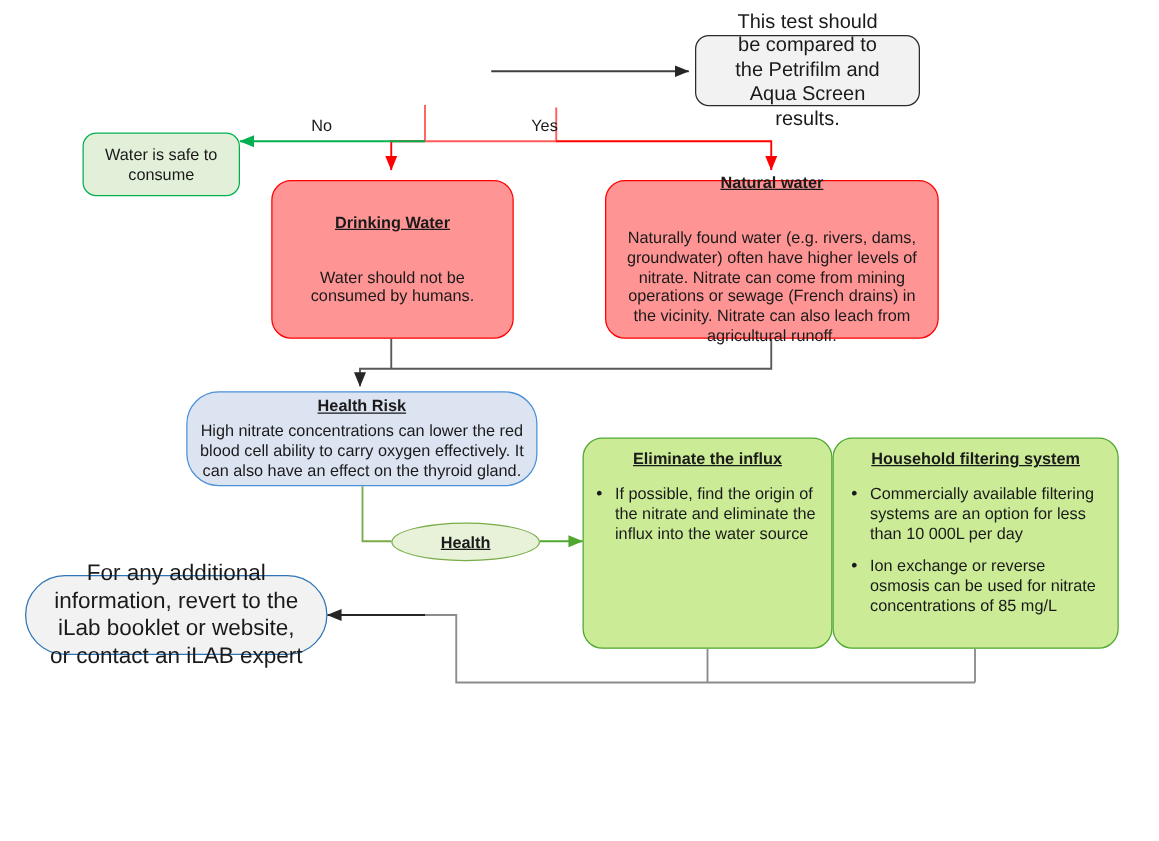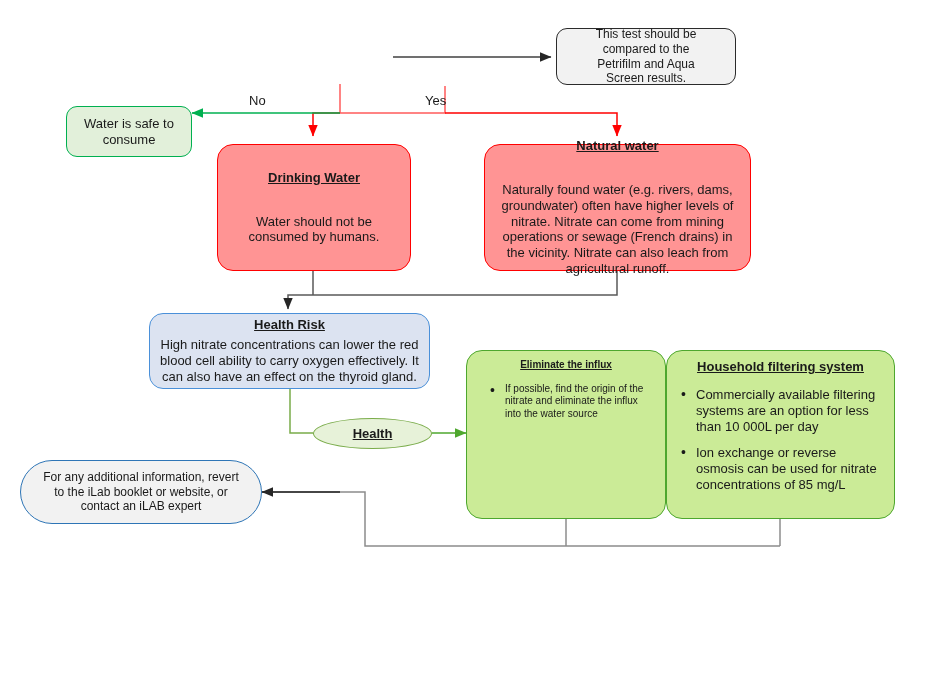--- a/index.html
+++ b/index.html
@@ -53,21 +53,21 @@
     border-radius: 11px;
   }
   .shape-green {
     background: #cbeb97;
     border: 1.6px solid #4ea72e;
     border-radius: 16px;
   }
   .shape-blue {
     background: #dce3f1;
     border: 1.8px solid #4a90d9;
-    border-radius: 14px;
+    border-radius: 26px;
   }
   .shape-oval-green {
     background: #e7f2d9;
     border: 1.4px solid #7aac4a;
     border-radius: 50%;
   }
   .shape-oval-blue {
     background: #f2f2f2;
     border: 1.8px solid #2e75b6;
     border-radius: 50px;
@@ -151,21 +151,21 @@
     <path d="M566,519 L566,546" fill="none" stroke="#8c8c8c" stroke-width="1.5"></path>
     <path d="M780,519 L780,546" fill="none" stroke="#8c8c8c" stroke-width="1.5"></path>
     <path d="M780,546 L365,546 L365,492 L262,492" fill="none" stroke="#8c8c8c" stroke-width="1.5"></path>
     <path d="M340,492 L262,492" fill="none" stroke="#262626" stroke-width="1.5" marker-end="url(#arrow-dark)"></path>
   </svg>
 
   <span class="edge-label" style="left:249px; top:93px;">No</span>
   <span class="edge-label" style="left:425px; top:93px;">Yes</span>
 
 
-  <div class="node shape-gray" style="left:556px; top:28px; width:180px; height:57px; font-size:12px; padding:4px 24px;">
+  <div class="node shape-gray" style="left:556px; top:28px; width:180px; height:57px; font-size:16px; padding:4px 24px;">
     <div class="body">This test should be compared to the Petrifilm and Aqua Screen results.</div>
   </div>
 
   <div class="node shape-green-light" style="left:66px; top:106px; width:126px; height:51px; font-size:13px; padding:4px 8px;">
     <div class="body">Water is safe to consume</div>
   </div>
 
   <div class="node shape-red" style="left:217px; top:144px; width:194px; height:127px; font-size:13px; padding:6px 12px;">
     <div class="title">Drinking Water</div>
     <div class="body">Water should not be consumed by humans.</div>
@@ -178,32 +178,32 @@
 
   <div class="node shape-blue" style="left:149px; top:313px; width:281px; height:76px; font-size:13px; padding:5px 9px;">
     <div class="title" style="margin-bottom:4px;">Health Risk</div>
     <div class="body">High nitrate concentrations can lower the red blood cell ability to carry oxygen effectively. It can also have an effect on the thyroid gland.</div>
   </div>
 
   <div class="node shape-oval-green" style="left:313px; top:418px; width:119px; height:31px; font-size:13px;">
     <div class="title" style="margin-bottom:0;">Health</div>
   </div>
 
-  <div class="node shape-green" style="left:466px; top:350px; width:200px; height:169px; font-size:10px; padding:8px 19px; justify-content:flex-start;">
+  <div class="node shape-green" style="left:466px; top:350px; width:200px; height:169px; font-size:13px; padding:8px 6px; justify-content:flex-start;">
     <div class="title" style="margin-bottom:12px;">Eliminate the influx</div>
     <ul class="bullets">
       <li>If possible, find the origin of the nitrate and eliminate the influx into the water source</li>
     </ul>
   </div>
 
   <div class="node shape-green" style="left:666px; top:350px; width:229px; height:169px; font-size:13px; padding:8px 10px; justify-content:flex-start;">
     <div class="title" style="margin-bottom:12px;">Household filtering system</div>
     <ul class="bullets">
       <li>Commercially available filtering systems are an option for less than 10 000L per day</li>
       <li>Ion exchange or reverse osmosis can be used for nitrate concentrations of 85 mg/L</li>
     </ul>
   </div>
 
-  <div class="node shape-oval-blue" style="left:20px; top:460px; width:242px; height:64px; font-size:12px; padding:20px 16px;">
+  <div class="node shape-oval-blue" style="left:20px; top:460px; width:242px; height:64px; font-size:18px; padding:20px 16px;">
     <div class="body">For any additional information, revert to the iLab booklet or website, or contact an iLAB expert</div>
   </div>
 
 </div>
 
 </body></html>

